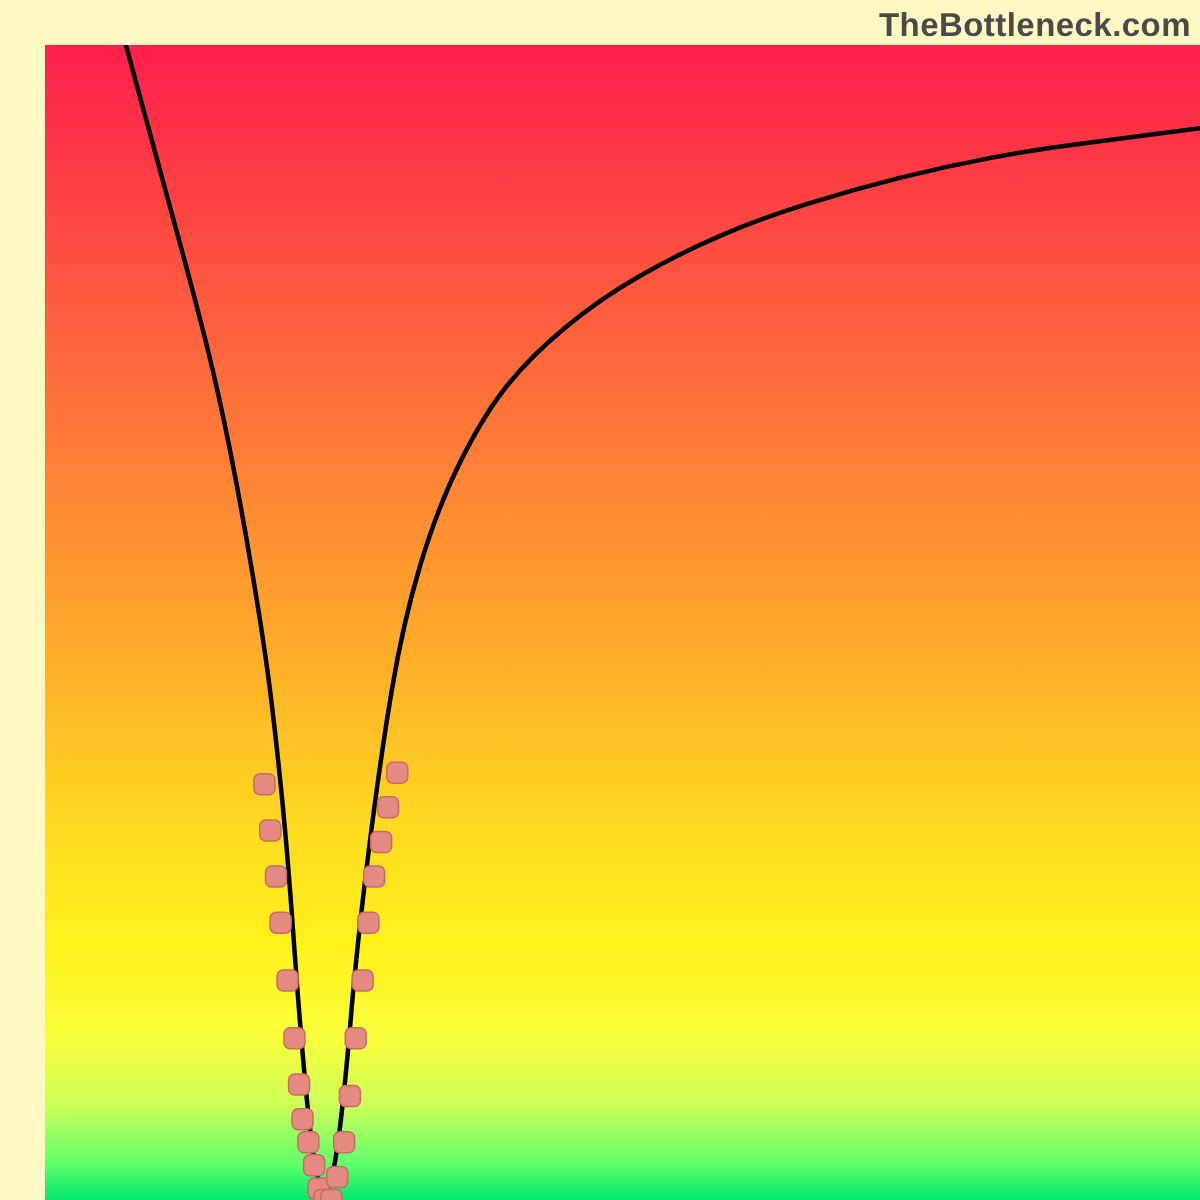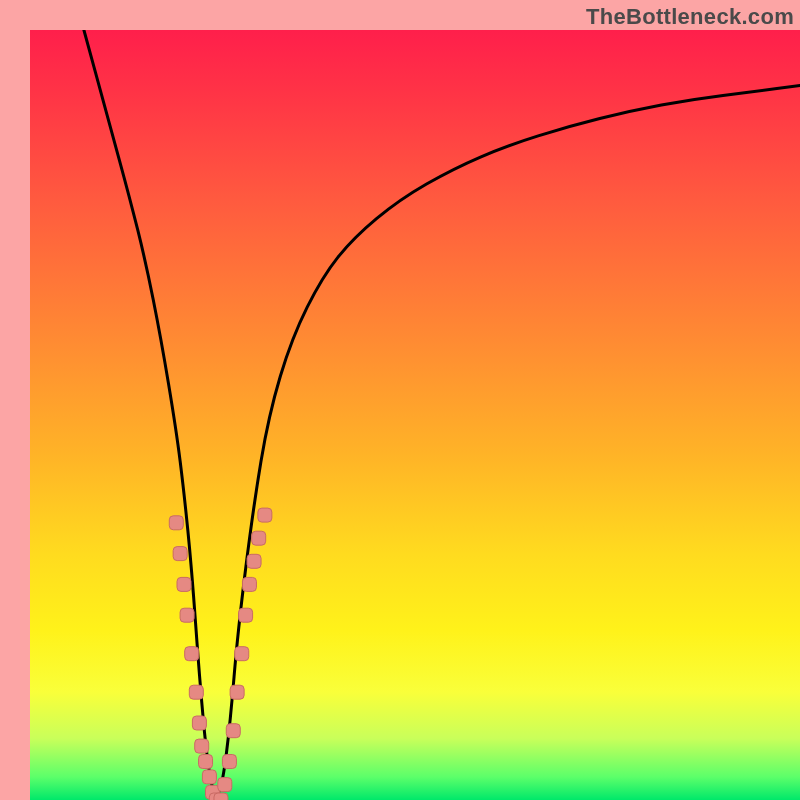--- a/index.html
+++ b/index.html
@@ -10,21 +10,21 @@
     overflow: hidden;
     background: #000;
     font-family: Arial, Helvetica, sans-serif;
   }
   .frame {
     position: absolute;
     left: 0;
     top: 0;
     width: 800px;
     height: 800px;
-    background: #fca5a5;
+    background: #fef9c3;
   }
   .plot-area {
     position: absolute;
     left: 30px;
     top: 30px;
     width: 770px;
     height: 770px;
     
     background: linear-gradient(
       to bottom,

